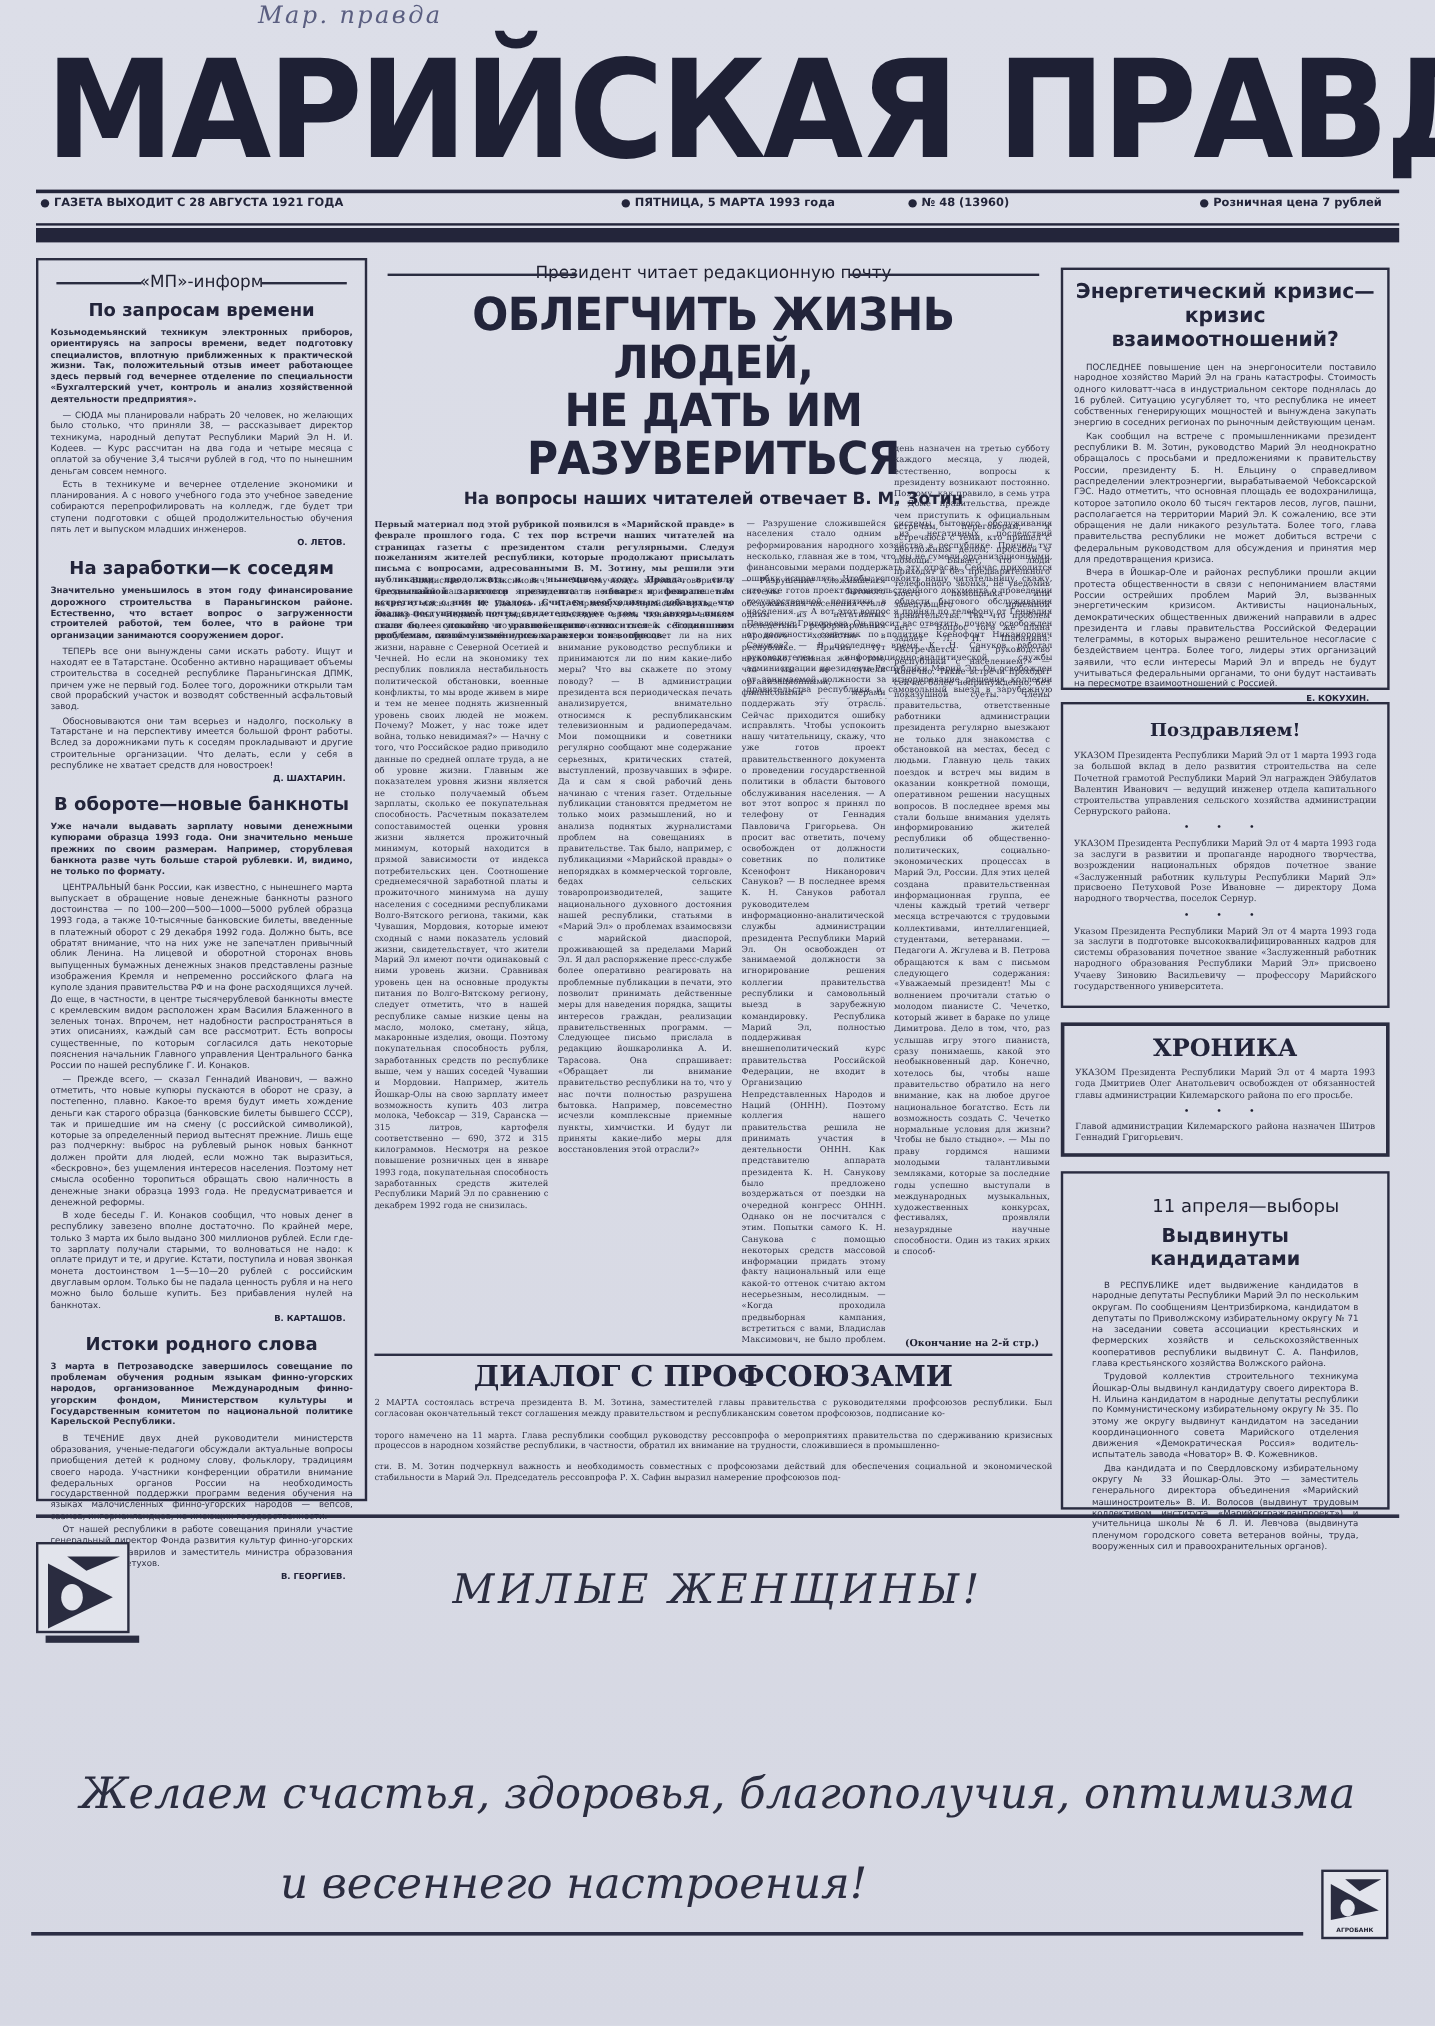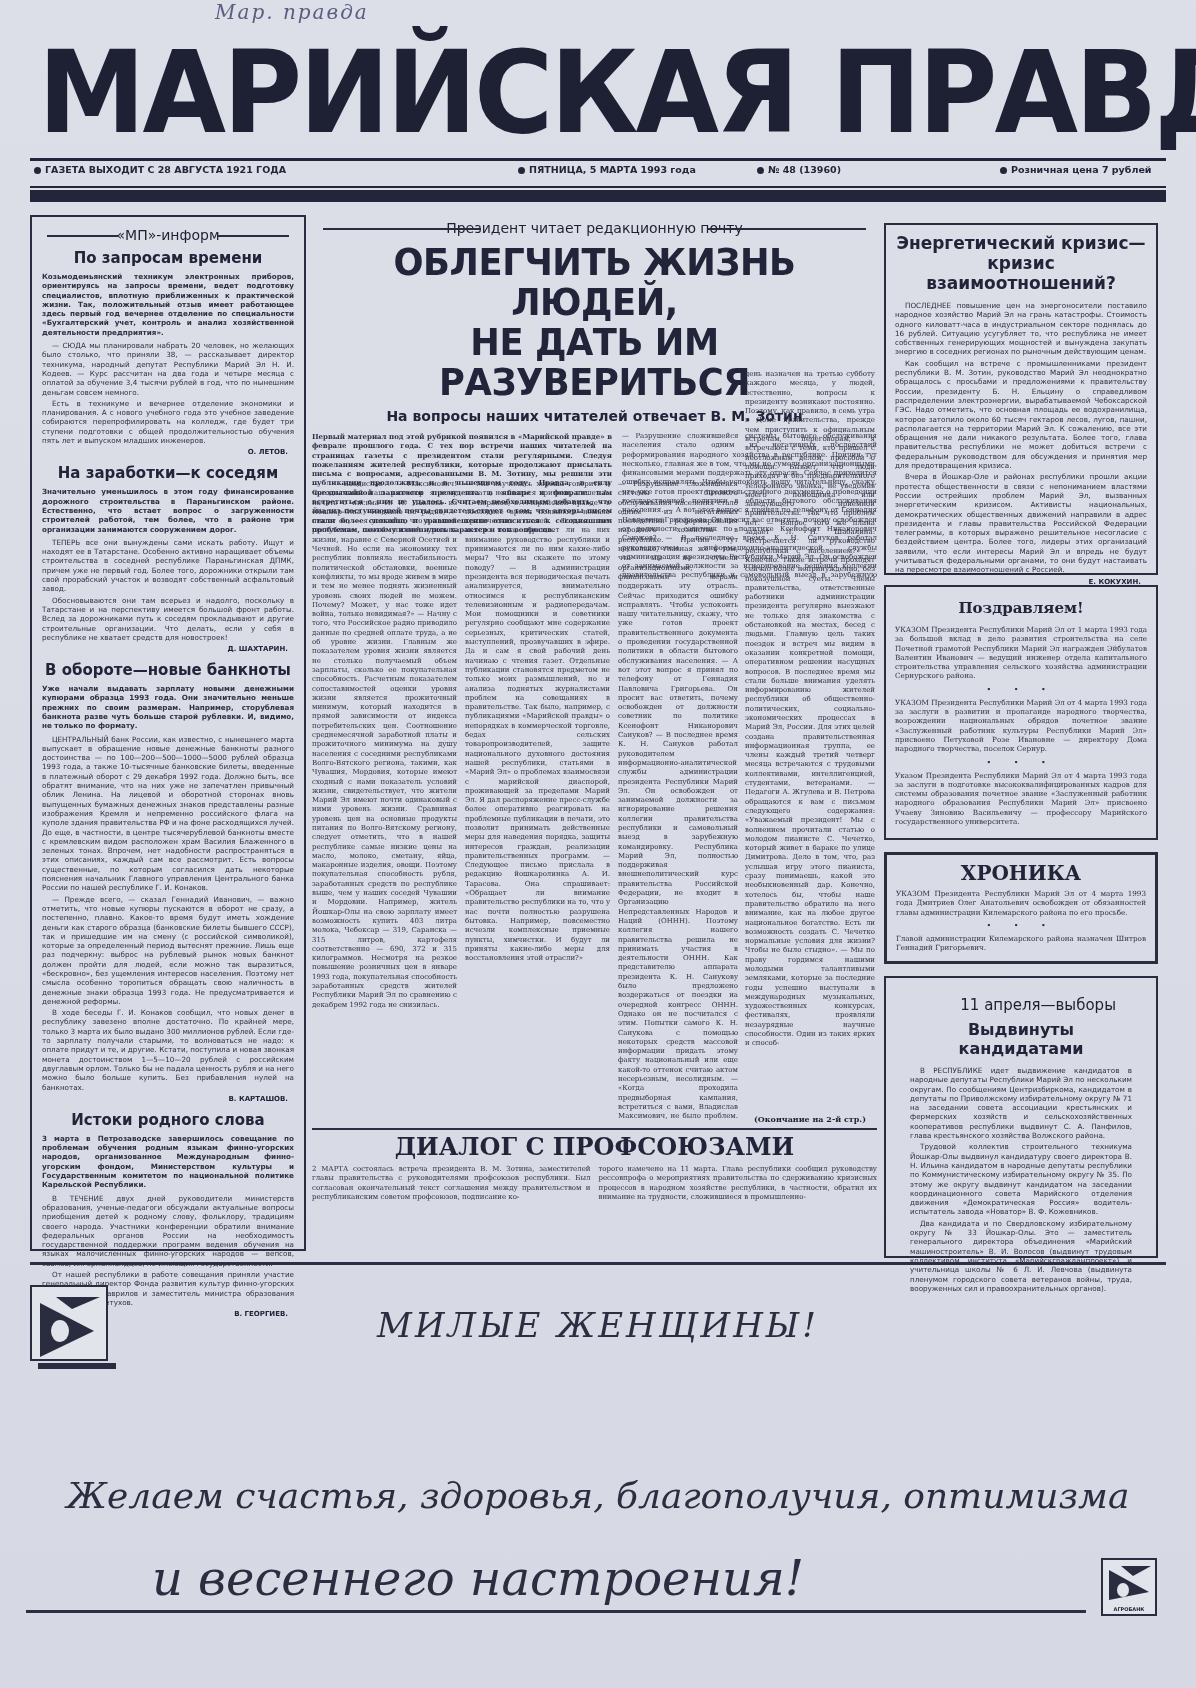--- a/index.html
+++ b/index.html
@@ -18,21 +18,21 @@
   .rubric:before,.rubric:after{content:"";position:absolute;top:8px;height:2px;background:#2a2c40;width:28%;}
   .rubric:before{left:2%;}
   .rubric:after{right:2%;}
   .h2{font-family:"DejaVu Sans",sans-serif;font-weight:bold;text-align:center;color:#22243a;}
   .body{font-size:7.2px;line-height:9.3px;text-align:justify;color:#2e3044;font-family:"DejaVu Sans",sans-serif;}
   .body.serif{font-family:"DejaVu Serif",serif;}
   .sign{font-family:"DejaVu Sans",sans-serif;font-weight:bold;font-size:7px;text-align:right;margin:3px 6px 0 0;color:#22243a;}
   .lead{font-weight:bold;}
   .p{margin:0 0 2px 0;text-indent:10px;}
   .dots{text-align:center;font-size:8px;letter-spacing:10px;margin:4px 0;}
-  .cols{display:flex;gap:8px;}
+  .cols{display:flex;gap:8px;flex-direction:column;}
   .cols > div{flex:1;}
   .hl{position:absolute;height:3px;background:#2c2e44;}
   .script{position:absolute;font-family:"DejaVu Serif",serif;font-style:italic;color:#2b2d40;text-align:center;white-space:nowrap;}
   .logo{position:absolute;border:2px solid #2a2c40;box-sizing:border-box;background:#e2e4ec;}
   .continued{font-family:"DejaVu Serif",serif;font-weight:bold;font-size:8px;text-align:center;margin-top:6px;}
 </style>
 </head>
 <body>
 
 <div class="page">
@@ -116,20 +116,21 @@
     <div class="body serif" style="font-size:7px;">день назначен на третью субботу каждого месяца, у людей, естественно, вопросы к президенту возникают постоянно. Поэтому, как правило, в семь утра в Доме правительства, прежде чем приступить к официальным встречам, переговорам, я встречаюсь с теми, кто пришел с неотложным делом, просьбой о помощи. Бывает, что люди приходят и без предварительного телефонного звонка, не уведомив моего помощника или заведующего приемной правительства. Так что проблем нет. — Вопрос того же плана задает Л. Н. Шабалина: «Встречается ли руководство республики с населением?» — Конечно. Такие встречи проходят сейчас более непринужденно, без показушной суеты. Члены правительства, ответственные работники администрации президента регулярно выезжают не только для знакомства с обстановкой на местах, бесед с людьми. Главную цель таких поездок и встреч мы видим в оказании конкретной помощи, оперативном решении насущных вопросов. В последнее время мы стали больше внимания уделять информированию жителей республики об общественно-политических, социально-экономических процессах в Марий Эл, России. Для этих целей создана правительственная информационная группа, ее члены каждый третий четверг месяца встречаются с трудовыми коллективами, интеллигенцией, студентами, ветеранами. — Педагоги А. Жгулева и В. Петрова обращаются к вам с письмом следующего содержания: «Уважаемый президент! Мы с волнением прочитали статью о молодом пианисте С. Чечетко, который живет в бараке по улице Димитрова. Дело в том, что, раз услышав игру этого пианиста, сразу понимаешь, какой это необыкновенный дар. Конечно, хотелось бы, чтобы наше правительство обратило на него внимание, как на любое другое национальное богатство. Есть ли возможность создать С. Чечетко нормальные условия для жизни? Чтобы не было стыдно». — Мы по праву гордимся нашими молодыми талантливыми земляками, которые за последние годы успешно выступали в международных музыкальных, художественных конкурсах, фестивалях, проявляли незаурядные научные способности. Один из таких ярких и способ-</div>
   </div>
   <div class="continued" style="position:absolute;left:745px;top:1108px;width:130px;">(Окончание на 2-й стр.)</div>
 
   <div class="hl" style="left:312px;top:1128px;width:565px;height:2px;"></div>
   <div style="position:absolute;left:312px;top:1132px;width:565px;">
     <div class="h2" style="font-family:'DejaVu Serif',serif;font-size:24px;margin-bottom:4px;">ДИАЛОГ С ПРОФСОЮЗАМИ</div>
     <div class="cols">
       <div class="body serif" style="font-size:7px;">2 МАРТА состоялась встреча президента В. М. Зотина, заместителей главы правительства с руководителями профсоюзов республики. Был согласован окончательный текст соглашения между правительством и республиканским советом профсоюзов, подписание ко-</div>
       <div class="body serif" style="font-size:7px;">торого намечено на 11 марта. Глава республики сообщил руководству рессовпрофа о мероприятиях правительства по сдерживанию кризисных процессов в народном хозяйстве республики, в частности, обратил их внимание на трудности, сложившиеся в промышленно-</div>
+      <div class="body serif" style="font-size:7px;">сти. В. М. Зотин подчеркнул важность и необходимость совместных с профсоюзами действий для обеспечения социальной и экономической стабильности в Марий Эл. Председатель рессовпрофа Р. Х. Сафин выразил намерение профсоюзов под-</div>
     </div>
   </div>
 
   <div class="box" style="left:884px;top:223px;width:274px;height:352px;padding:8px 9px;">
     <div class="h2" style="font-size:17px;line-height:20px;">Энергетический кризис—</div>
     <div class="h2" style="font-size:17px;line-height:20px;margin-bottom:8px;">кризис взаимоотношений?</div>
     <div class="body">
       <p class="p">ПОСЛЕДНЕЕ повышение цен на энергоносители поставило народное хозяйство Марий Эл на грань катастрофы. Стоимость одного киловатт-часа в индустриальном секторе поднялась до 16 рублей. Ситуацию усугубляет то, что республика не имеет собственных генерирующих мощностей и вынуждена закупать энергию в соседних регионах по рыночным действующим ценам.</p>
       <p class="p">Как сообщил на встрече с промышленниками президент республики В. М. Зотин, руководство Марий Эл неоднократно обращалось с просьбами и предложениями к правительству России, президенту Б. Н. Ельцину о справедливом распределении электроэнергии, вырабатываемой Чебоксарской ГЭС. Надо отметить, что основная площадь ее водохранилища, которое затопило около 60 тысяч гектаров лесов, лугов, пашни, располагается на территории Марий Эл. К сожалению, все эти обращения не дали никакого результата. Более того, глава правительства республики не может добиться встречи с федеральным руководством для обсуждения и принятия мер для предотвращения кризиса.</p>
       <p class="p">Вчера в Йошкар-Оле и районах республики прошли акции протеста общественности в связи с непониманием властями России острейших проблем Марий Эл, вызванных энергетическим кризисом. Активисты национальных, демократических общественных движений направили в адрес президента и главы правительства Российской Федерации телеграммы, в которых выражено решительное несогласие с бездействием центра. Более того, лидеры этих организаций заявили, что если интересы Марий Эл и впредь не будут учитываться федеральными органами, то они будут настаивать на пересмотре взаимоотношений с Россией.</p>
@@ -169,21 +170,21 @@
     <svg width="74" height="72" viewBox="0 0 74 72">
       <polygon points="24,10 68,10 40,22" fill="#2a2c40"></polygon>
       <polygon points="8,16 62,44 8,70" fill="#2a2c40"></polygon>
       <ellipse cx="28" cy="44" rx="9" ry="11" fill="#e2e4ec"></ellipse>
     </svg>
   </div>
   <div style="position:absolute;left:38px;top:1363px;width:78px;height:6px;background:#2a2c40;"></div>
 
   <div class="script" style="left:0;width:1196px;top:1305px;font-size:34px;letter-spacing:3px;">МИЛЫЕ ЖЕНЩИНЫ!</div>
   <div class="script" style="left:0;width:1196px;top:1475px;font-size:36px;">Желаем счастья, здоровья, благополучия, оптимизма</div>
-  <div class="script" style="left:0;width:956px;top:1550px;font-size:48px;">и весеннего настроения!</div>
+  <div class="script" style="left:0;width:956px;top:1550px;font-size:36px;">и весеннего настроения!</div>
 
   <div class="hl" style="left:26px;top:1610px;width:1060px;height:3px;"></div>
 
   <div class="logo" style="left:1101px;top:1558px;width:56px;height:58px;">
     <svg width="52" height="42" viewBox="0 0 52 42">
       <polygon points="18,6 48,6 30,16" fill="#2a2c40"></polygon>
       <polygon points="6,10 46,32 6,40" fill="#2a2c40"></polygon>
       <ellipse cx="20" cy="30" rx="6" ry="7" fill="#e2e4ec"></ellipse>
     </svg>
     <div class="sans" style="font-size:5px;text-align:center;font-weight:bold;">АГРОБАНК</div>

